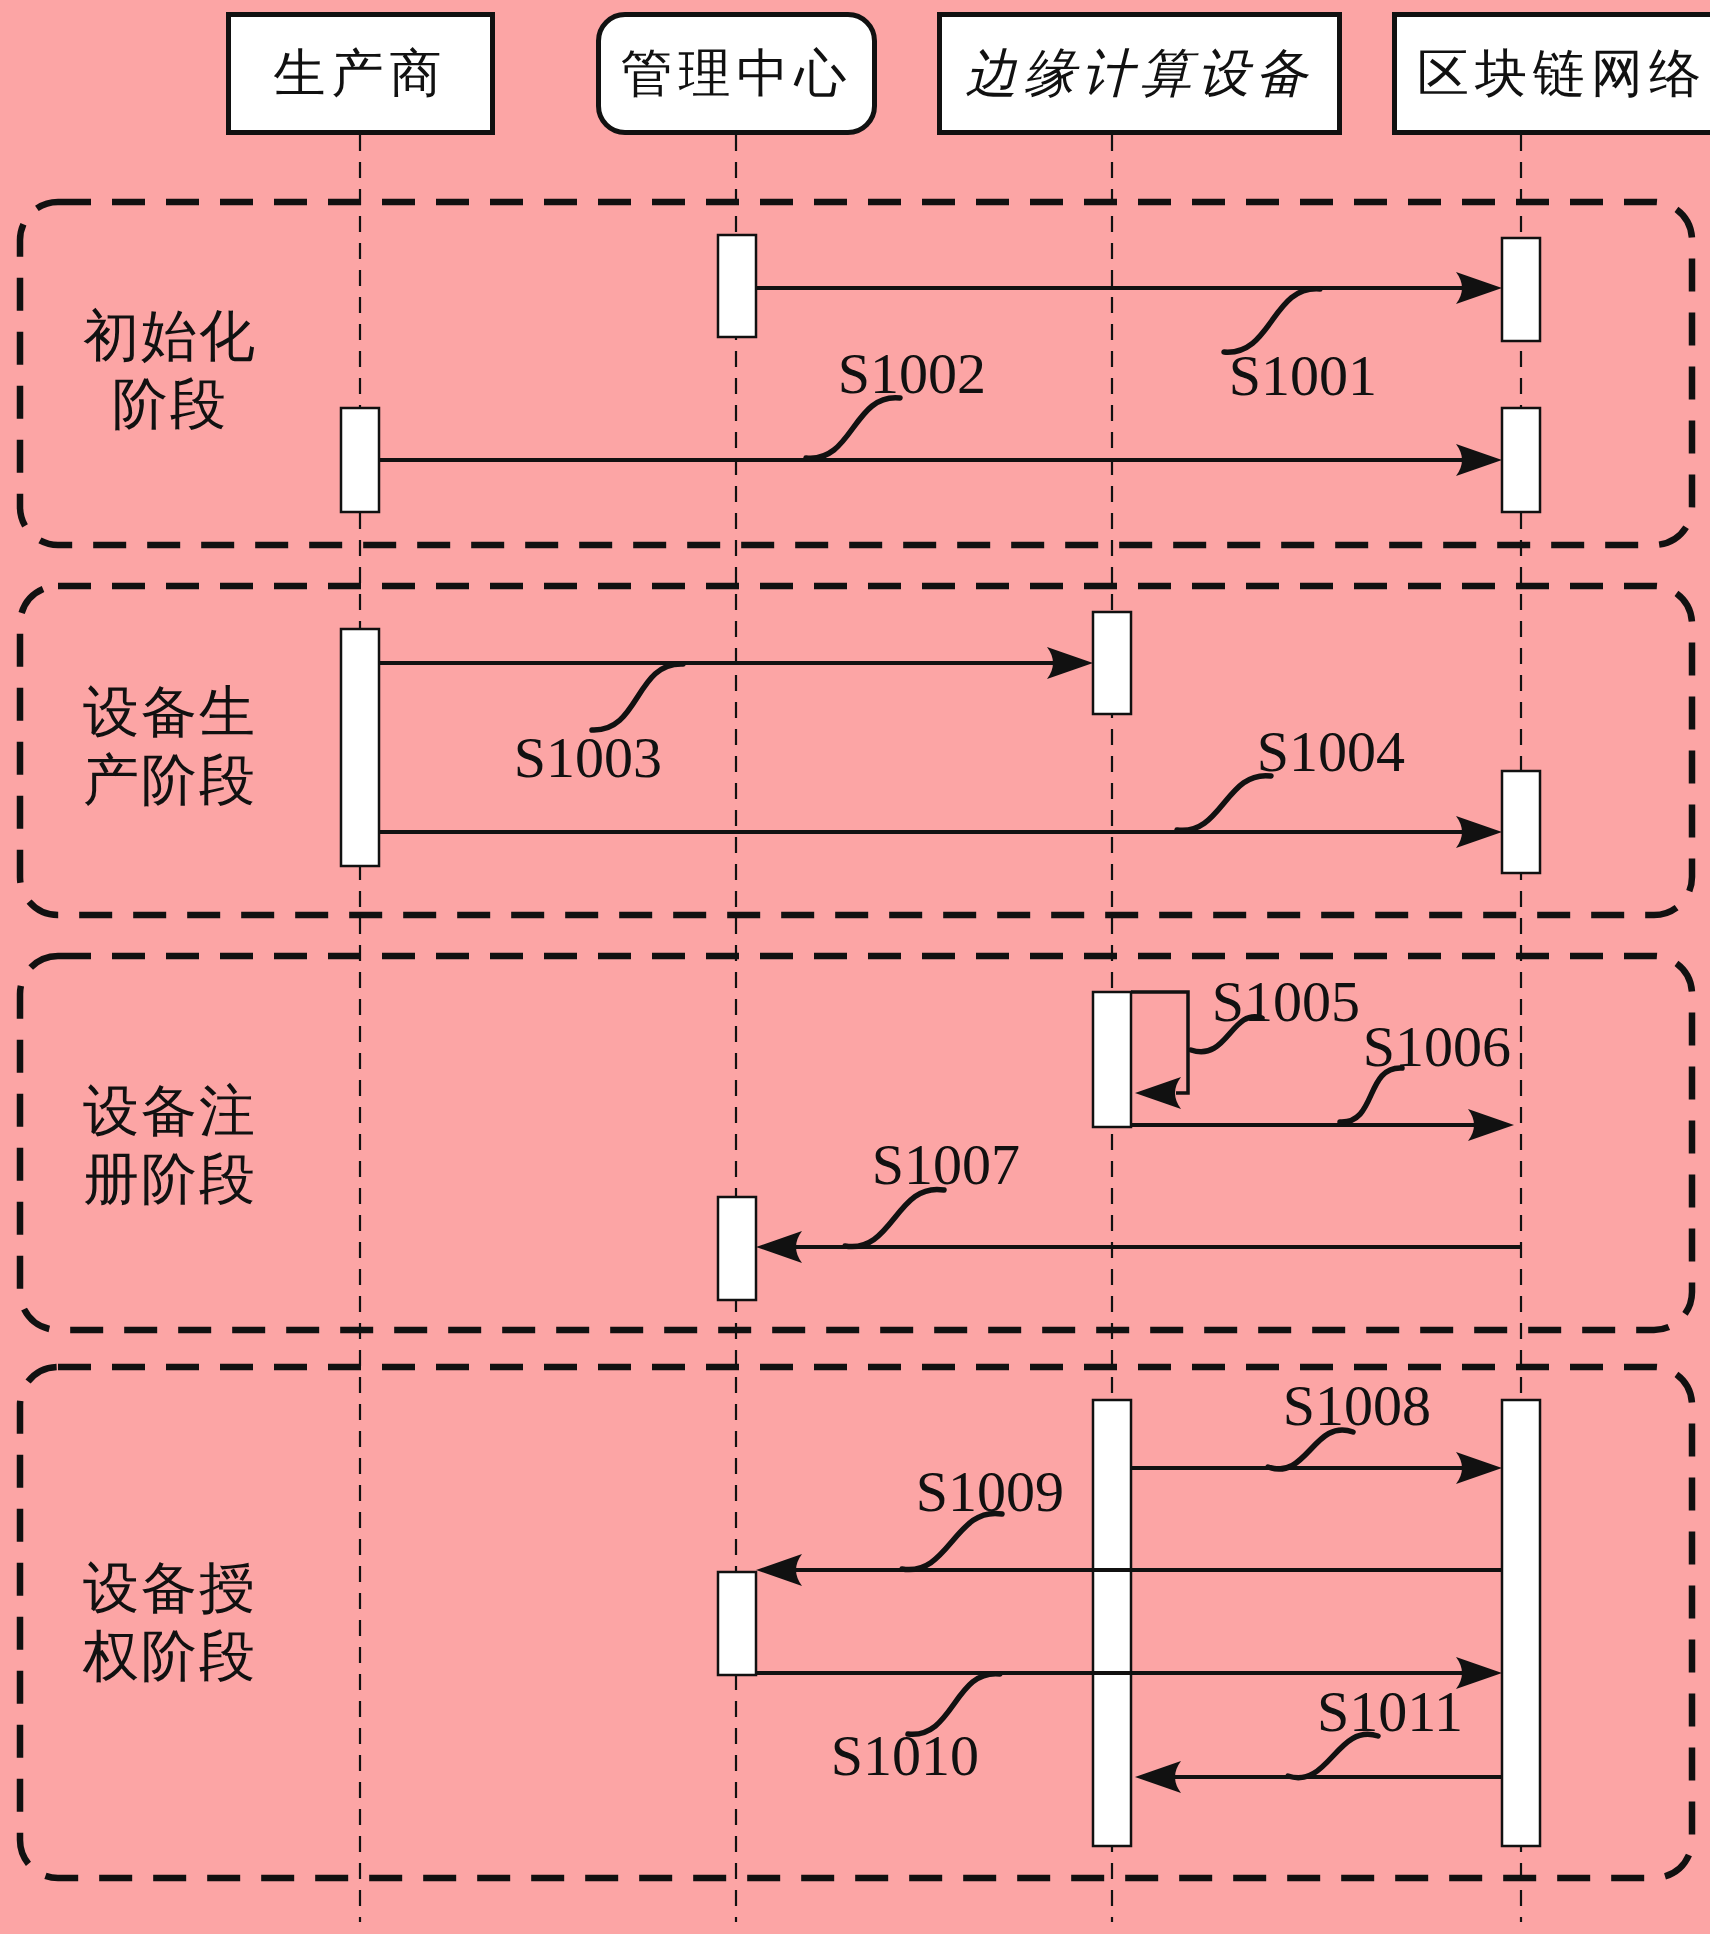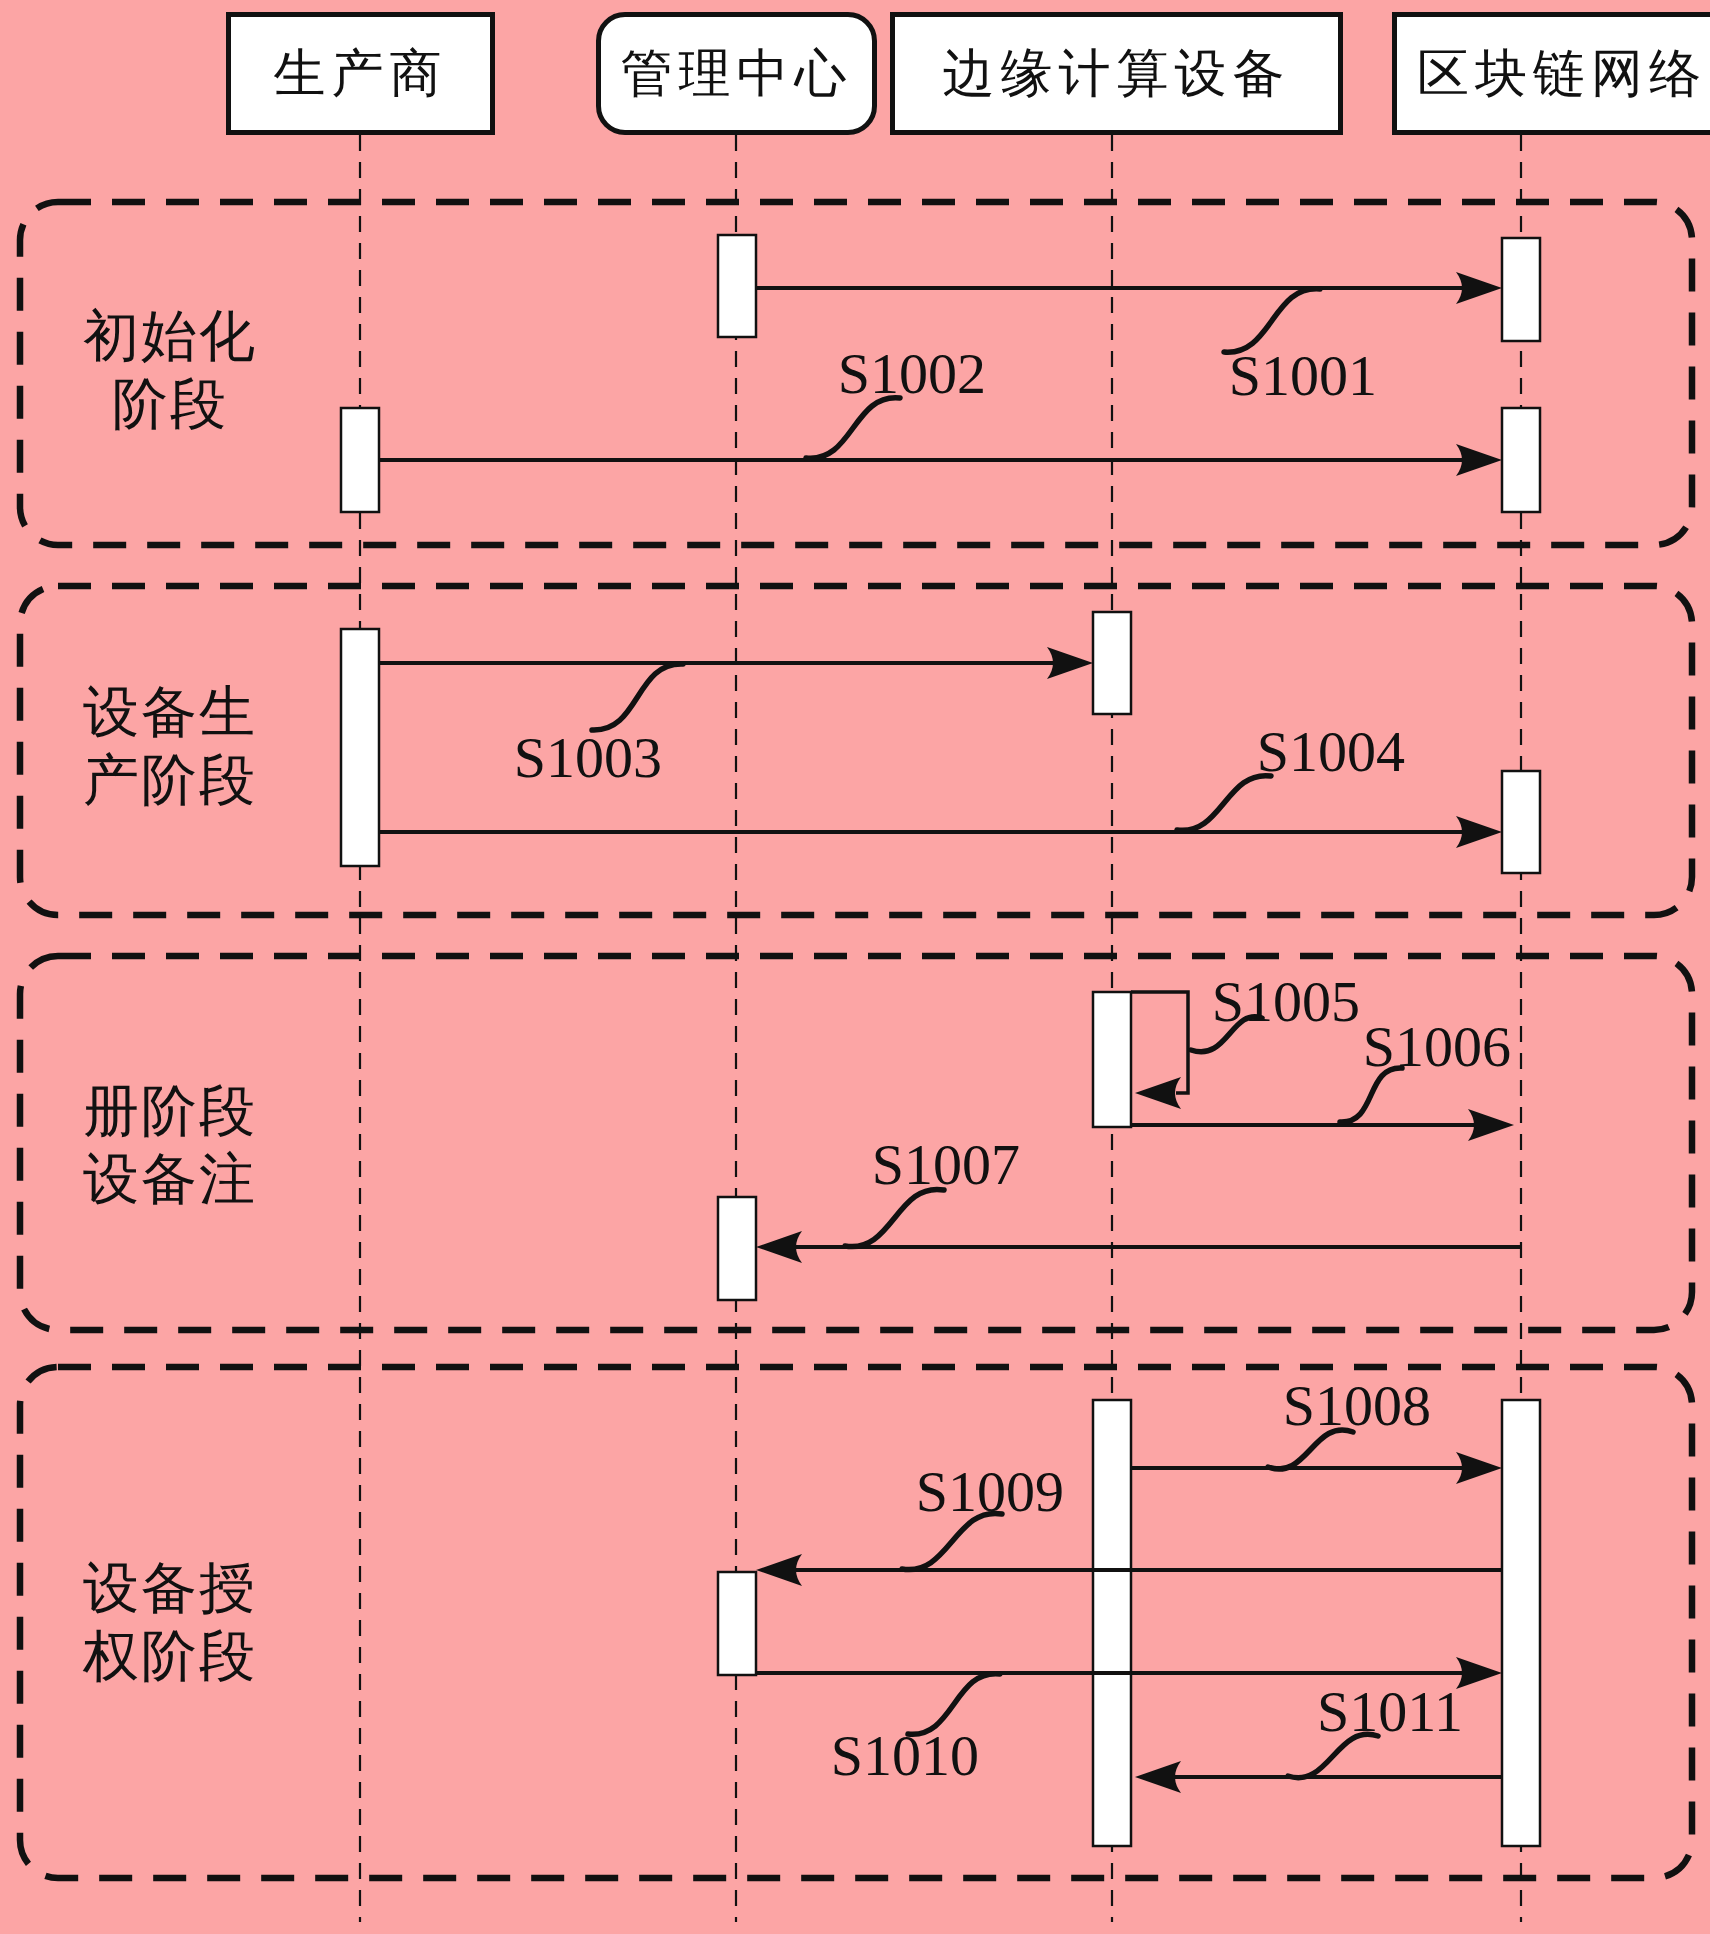--- a/index.html
+++ b/index.html
@@ -106,38 +106,38 @@
     <path d="M1000 1674 C954 1669 954 1739 908 1734" fill="none" stroke="#111" stroke-width="5.5" stroke-linecap="round"></path>
     <path d="M1288 1776 C1329 1789 1337 1723 1378 1736" fill="none" stroke="#111" stroke-width="5.5" stroke-linecap="round"></path>
   </svg>
 
   <div class="pbox" style="left:226px;width:269px;">
     <span>生产商</span>
   </div>
   <div class="pbox" style="left:596px;width:281px;border-radius:29px;">
     <span>管理中心</span>
   </div>
-  <div class="pbox" style="left:890px;width:453px;">
+  <div class="pbox" style="left:937px;width:405px;font-style:italic;">
     <span>边缘计算设备</span>
   </div>
   <div class="pbox" style="left:1353px;width:340px;margin-left:39px;">
     <span>区块链网络</span>
   </div>
 
   <div class="phlabel" style="top:302px;">
     <div>初始化</div>
     <div>阶段</div>
   </div>
   <div class="phlabel" style="top:678px;">
     <div>设备生</div>
     <div>产阶段</div>
   </div>
   <div class="phlabel" style="top:1077px;">
+    <div>设备注</div>
     <div>册阶段</div>
-    <div>设备注</div>
   </div>
   <div class="phlabel" style="top:1554px;">
     <div>设备授</div>
     <div>权阶段</div>
   </div>
 
   <div class="mlabel" style="left:1097px;top:336px;text-align:right;">S1001</div>
   <div class="mlabel" style="left:772px;top:334px;">S1002</div>
   <div class="mlabel" style="left:448px;top:718px;">S1003</div>
   <div class="mlabel" style="left:1191px;top:712px;">S1004</div>

